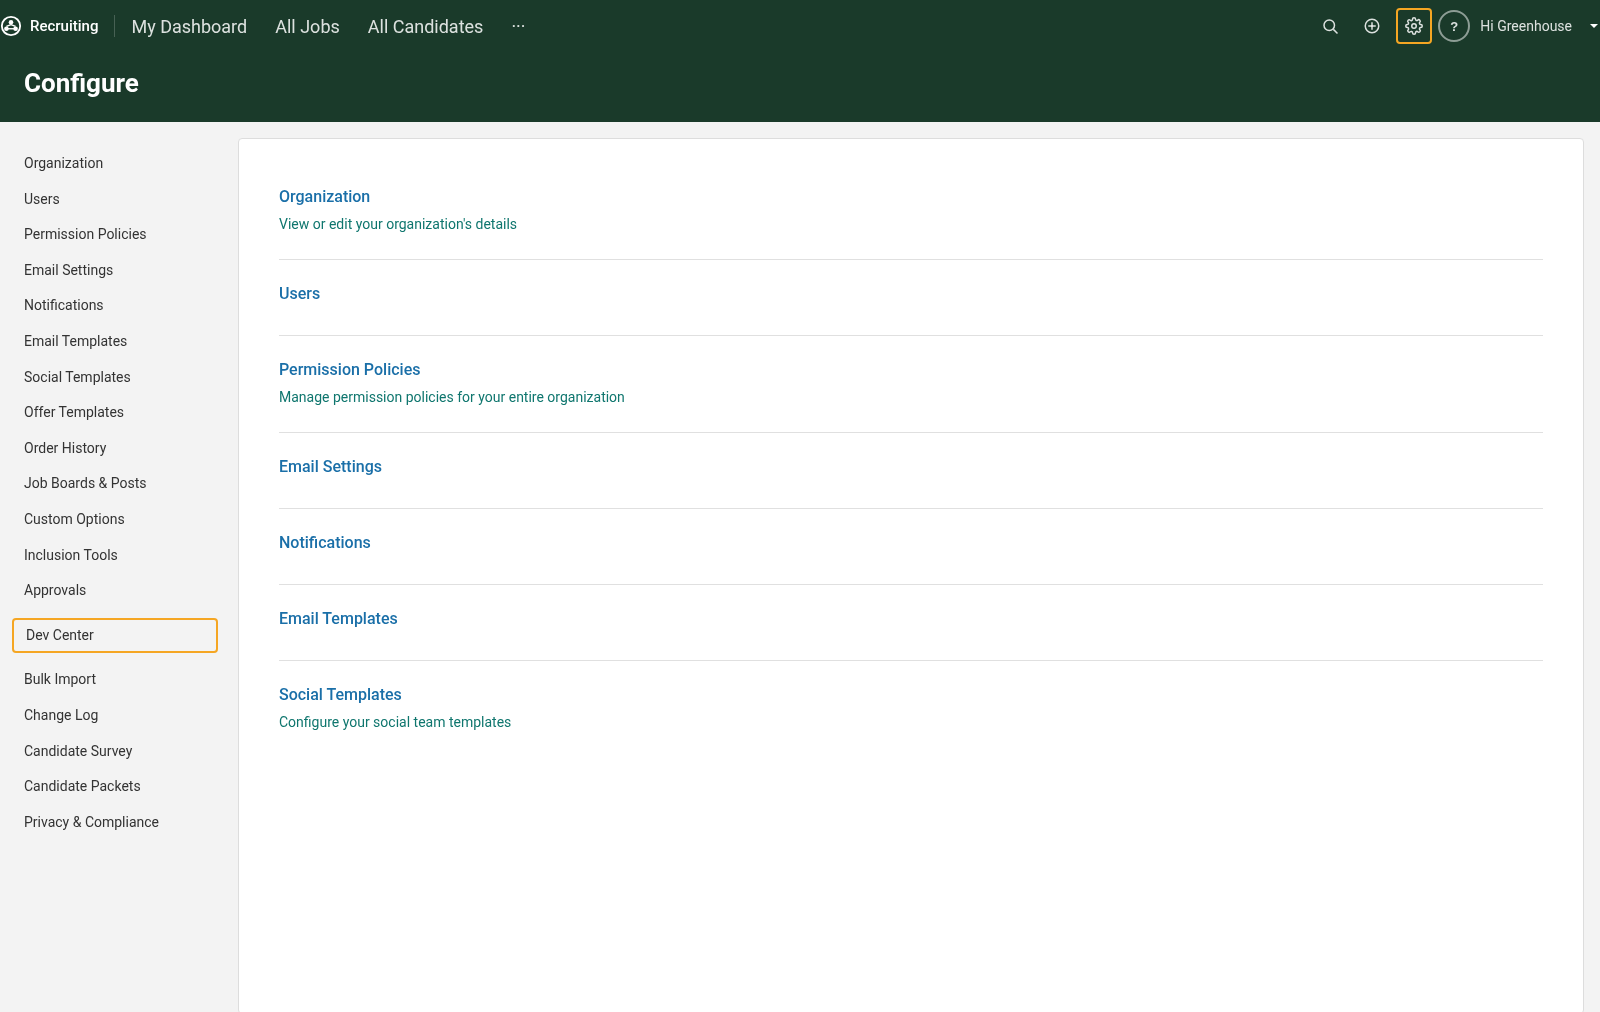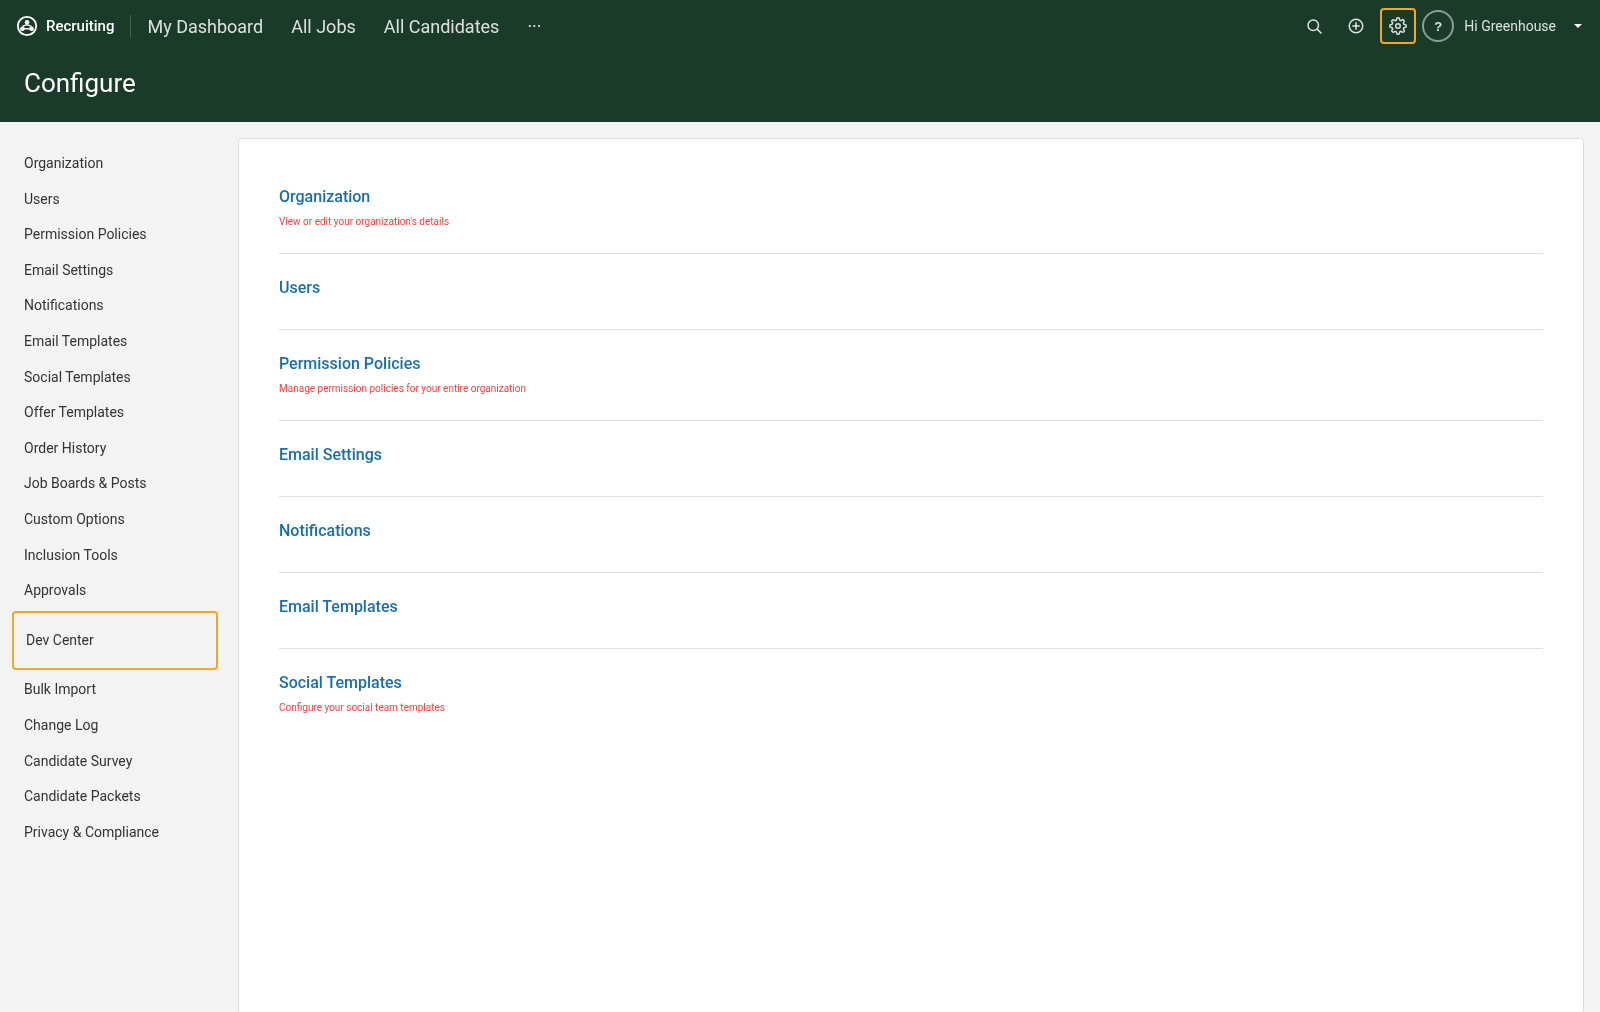--- a/index.html
+++ b/index.html
@@ -5,21 +5,21 @@
     * { box-sizing: border-box; margin: 0; padding: 0; }
     body { font-family: -apple-system, BlinkMacSystemFont, 'Segoe UI', Roboto, sans-serif; background: #f3f3f3; }
 
     
     .top-nav {
       background: #1a3a2a;
       color: white;
       height: 52px;
       display: flex;
       align-items: center;
-      padding: 0 16px;
+      padding: 0 0;
       gap: 0;
     }
     .nav-brand {
       display: flex;
       align-items: center;
       gap: 8px;
       color: white;
       font-size: 15px;
       font-weight: 500;
       padding-right: 16px;
@@ -75,21 +75,21 @@
     }
 
     
     .page-header {
       background: #1a3a2a;
       padding: 16px 24px 24px;
       color: white;
     }
     .page-title {
       font-size: 26px;
-      font-weight: 400;
+      font-weight: 700;
       color: white;
     }
 
     
     .layout {
       display: flex;
       min-height: calc(100vh - 104px);
       background: #f3f3f3;
     }
 
@@ -105,22 +105,22 @@
       font-size: 14px;
       color: #333;
       cursor: pointer;
       display: block;
       text-decoration: none;
       line-height: 1.4;
     }
     .sidebar-item.highlighted {
       border: 2px solid #f5a623;
       border-radius: 4px;
-      margin: 2px 12px;
-      padding: 18px 12px;
+      margin: 9px 12px;
+      padding: 6px 12px;
       display: inline-block;
       width: calc(100% - 24px);
     }
 
     
     .main-content {
       flex: 1;
       background: white;
       margin: 16px 16px 16px 8px;
       border-radius: 4px;
@@ -138,22 +138,22 @@
     .section-title {
       color: #1a6fa8;
       font-size: 16px;
       font-weight: 500;
       margin-bottom: 8px;
       cursor: pointer;
       text-decoration: none;
       display: block;
     }
     .section-desc {
-      color: #ef4444;
-      font-size: 10px;
+      color: #0f766e;
+      font-size: 14px;
       line-height: 1.5;
     }
   </style>
 </head>
 <body>
 
 <nav>
   <div class="top-nav">
     <div class="nav-brand">
       <svg class="brand-icon" viewBox="0 0 24 24">

